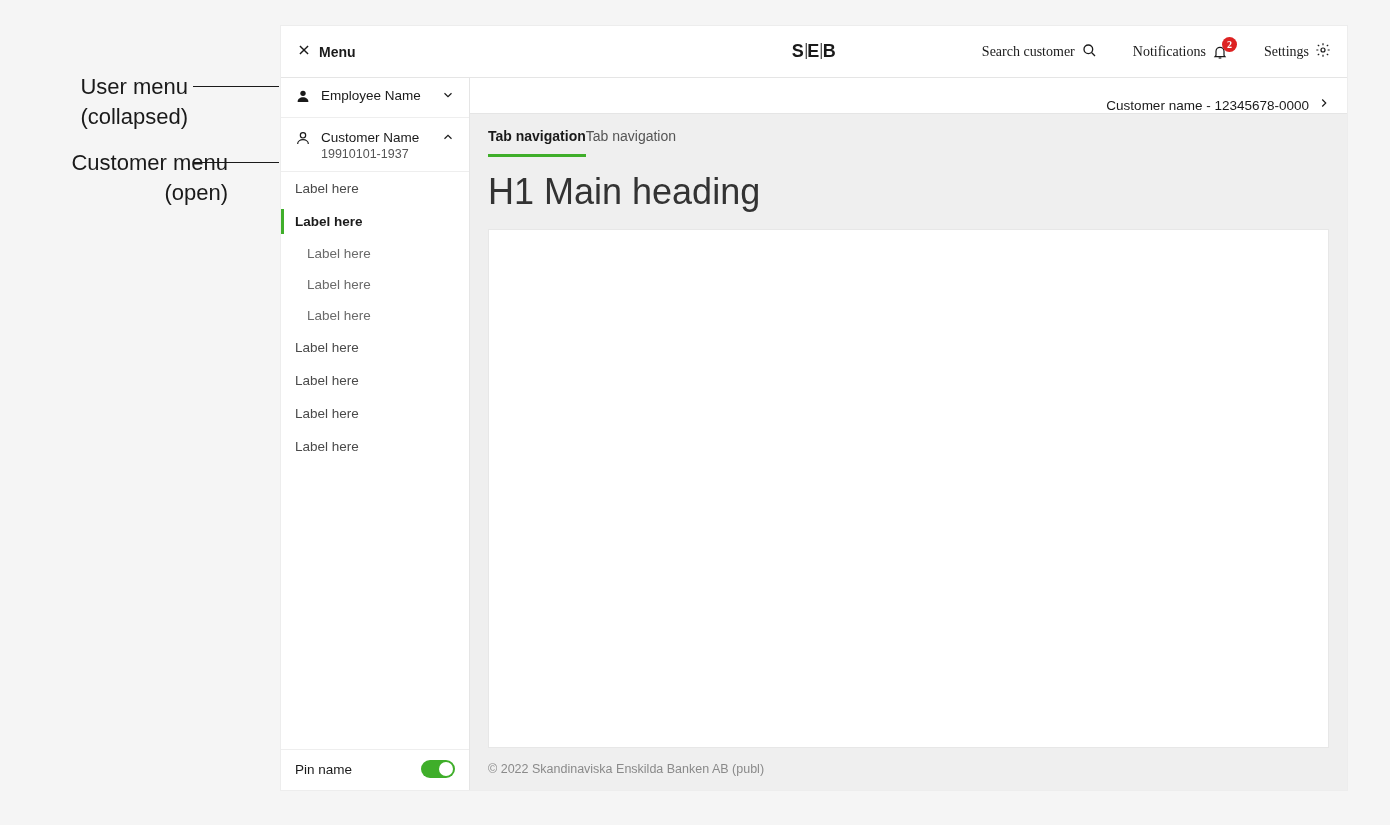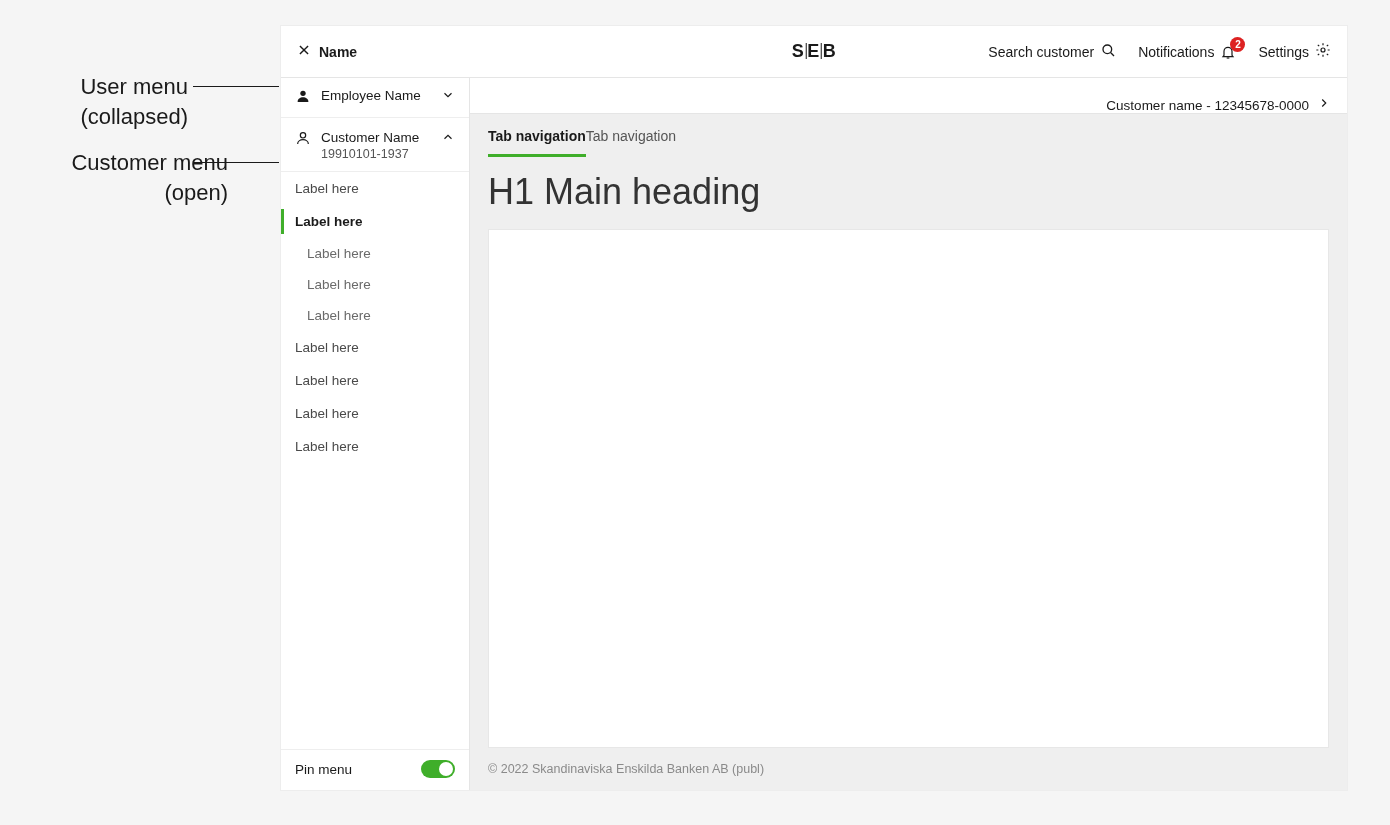--- a/index.html
+++ b/index.html
@@ -52,21 +52,21 @@
     align-items: center;
     padding: 0 16px;
     gap: 10px;
     position: relative;
     background:#fff;
   }
   .menu-btn { display:flex; align-items:center; gap:8px; cursor:pointer; font-size:14px; font-weight:600; }
   .menu-btn svg { width:14px; height:14px; }
   .logo { position:absolute; left:50%; transform:translateX(-50%); font-weight:700; font-size:18px; letter-spacing:0.5px;}
   .logo .bar { display:inline-block; width:1px; height:16px; background:#1a1a1a; vertical-align:-2px; margin:0 1px;}
-  .topbar-right { margin-left:auto; display:flex; align-items:center; gap:22px; }
+  .topbar-right { margin-left:auto; display:flex; align-items:center; gap:36px;font-family:Liberation Serif, serif; }
   .tb-item { display:flex; align-items:center; gap:6px; font-size:14px; cursor:pointer; }
   .tb-item svg { width:16px; height:16px; }
   .bell-wrap { position:relative; display:inline-flex; }
   .badge {
     position:absolute; top:-7px; right:-9px;
     background:#d22; color:#fff; font-size:10px; font-weight:700;
     width:15px; height:15px; border-radius:50%;
     display:flex; align-items:center; justify-content:center;
   }
 
@@ -161,21 +161,21 @@
 <div class="app">
 
   <div class="topbar">
     <div class="menu-btn">
       <span>
         <svg viewBox="0 0 24 24" fill="none" stroke="currentColor" stroke-width="2.4">
           <line x1="5" y1="5" x2="19" y2="19"></line>
             <line x1="19" y1="5" x2="5" y2="19"></line>
         </svg>
       </span>
-      <span>Name</span>
+      <span>Menu</span>
     </div>
 
     <div class="logo">
       <span>S</span><span class="bar"></span><span>E</span><span class="bar"></span><span>B</span>
     </div>
 
     <div class="topbar-right">
       <div class="tb-item">
         <span>Search customer</span>
         <span>
@@ -293,21 +293,21 @@
         <span class="chev">
           <svg viewBox="0 0 24 24" fill="none" stroke="currentColor" stroke-width="2">
               <polyline points="6 9 12 15 18 9"></polyline>
             </svg>
         </span>
       </div>
 
       <div class="side-spacer"></div>
 
       <div class="pin-row">
-        <span>Pin menu</span>
+        <span>Pin name</span>
         <span class="toggle"></span>
       </div>
     </div>
 
     <div class="main">
       <div class="crumb-bar">
         <span style="cursor:pointer;">Customer name - 12345678-0000</span>
         <span>
           <svg viewBox="0 0 24 24" fill="none" stroke="currentColor" stroke-width="2">
               <polyline points="9 6 15 12 9 18"></polyline>

